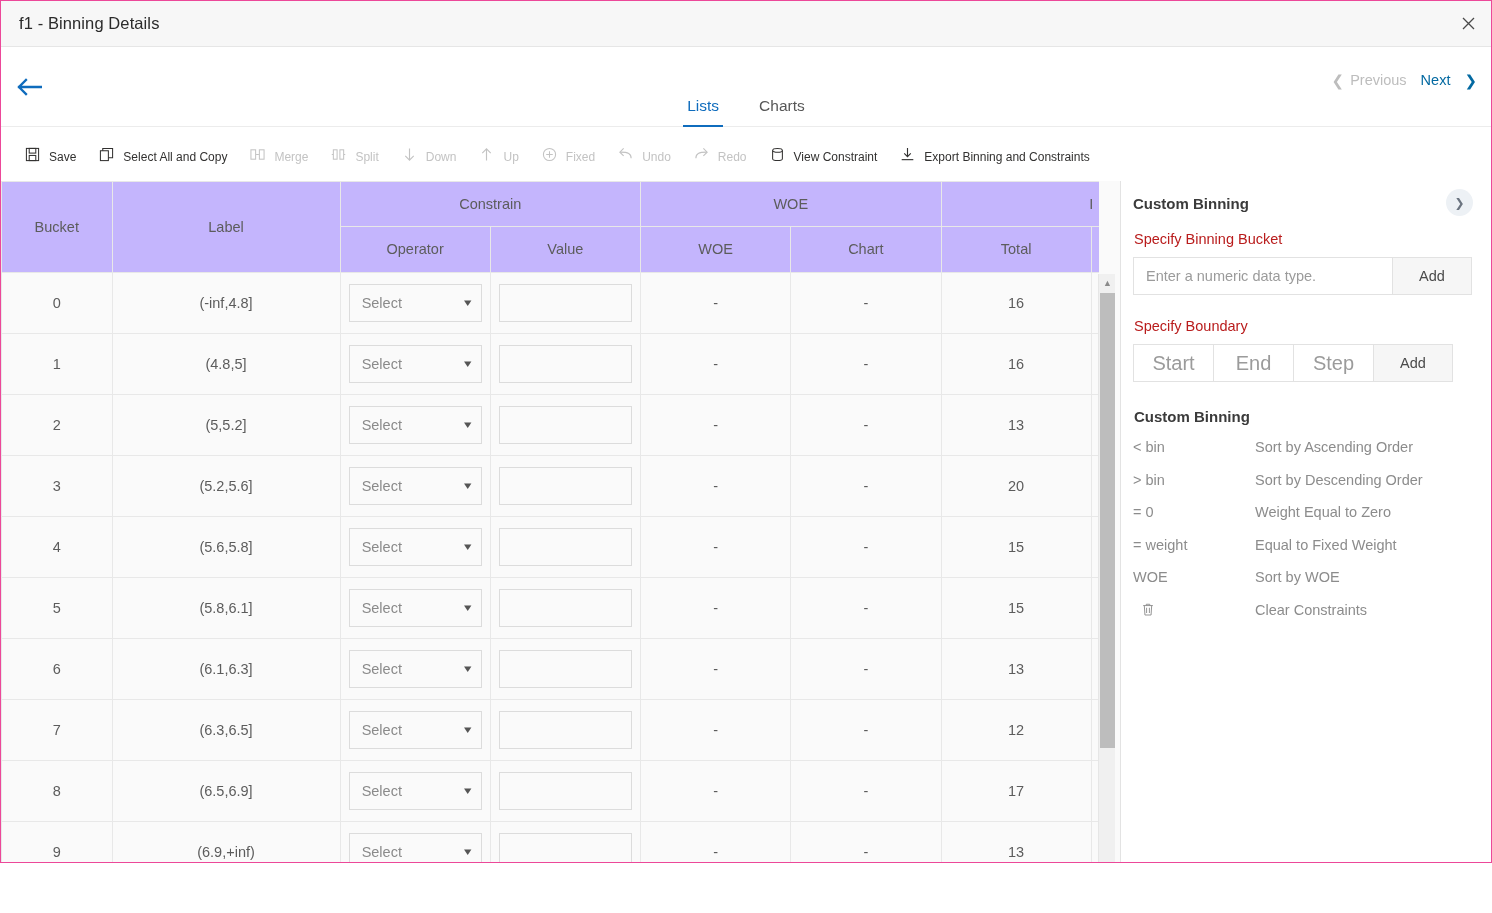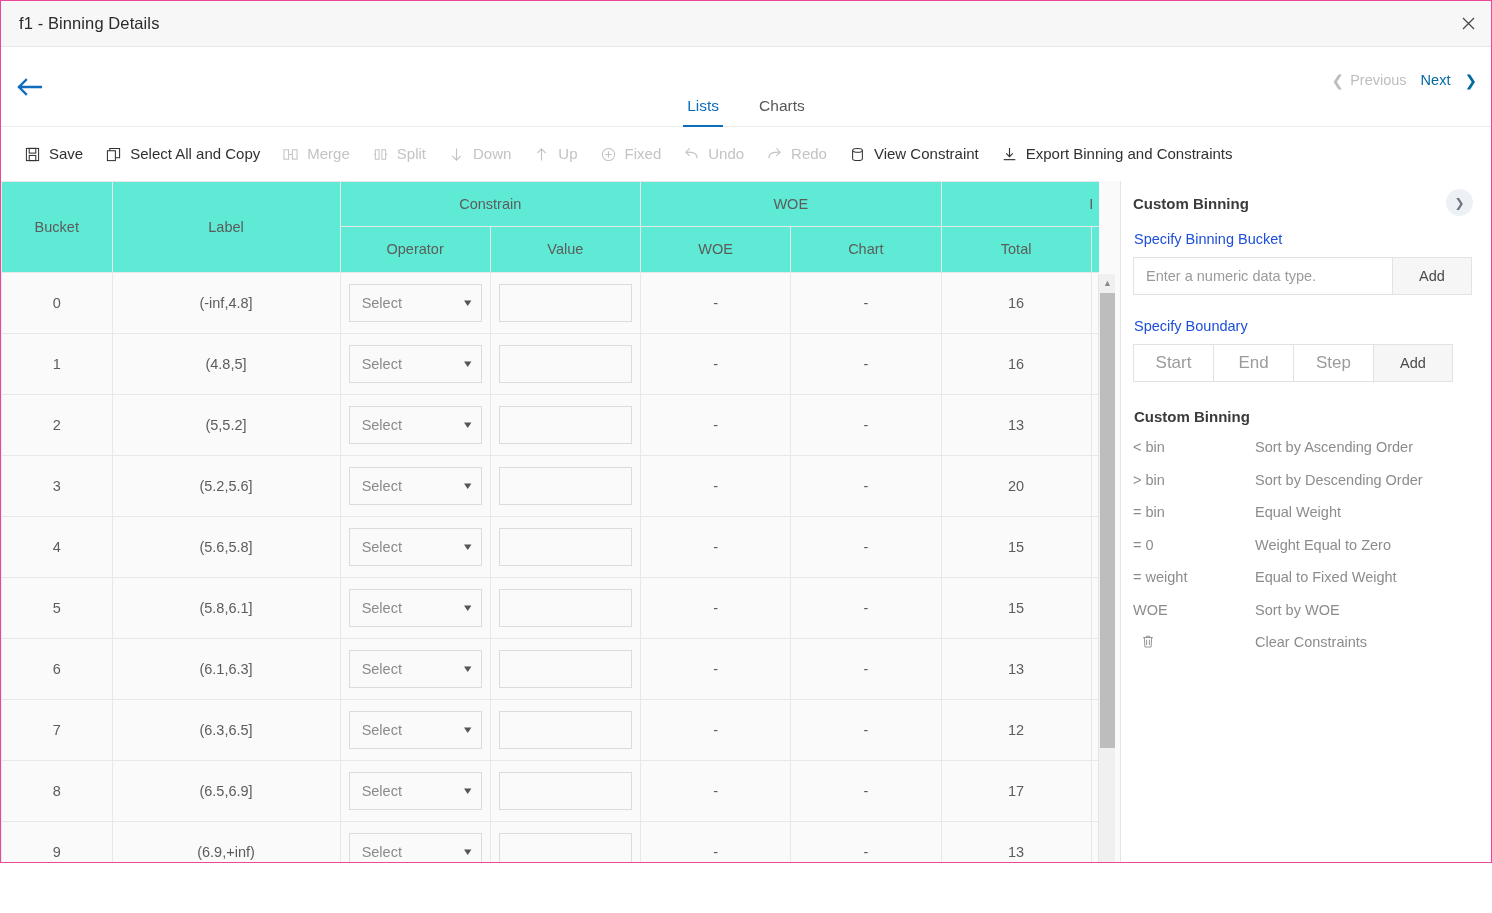--- a/index.html
+++ b/index.html
@@ -102,24 +102,24 @@
   
   .toolbar {
     position: absolute; left: 0; top: 127px;
     width: 1490px; height: 52px;
     background: #ffffff;
     display: flex; align-items: center;
     padding-left: 12px;
     gap: 0;
   }
   .tb-item {
-    display: flex; align-items: flex-start;
+    display: flex; align-items: flex-end;
     gap: 8px;
     padding: 6px 11px;
-    font-size: 15px;
+    font-size: 12px;
     color: #323130;
     cursor: pointer;
     white-space: nowrap;
     line-height: 1;
     border-radius: 2px;
   }
   .tb-item.disabled { color: #c3c3c3; cursor: default; }
   .tb-ico { width: 17px; height: 17px; display: inline-flex;
             align-items: center; justify-content: center; }
   .tb-ico svg { display: block; }
@@ -154,21 +154,21 @@
     font-size: 14.5px;
   }
   table.grid th, table.grid td {
     border-right: 1px solid #e8e8e8;
     border-bottom: 1px solid #e8e8e8;
     color: #5c5c5c;
     font-weight: normal;
     text-align: center;
   }
   table.grid thead th {
-    background: #5eead4;
+    background: #c4b5fd;
     color: #5c5c5c;
     font-size: 14.5px;
   }
   .h-idx  { width: 110px; }
   .h-lbl  { width: 228px; }
   .h-op   { width: 174px; }
   .h-val  { width: 176px; }
   .h-woe  { width: 126px; }
   .h-cht  { width: 124px; }
   .h-tot  { width: 114px; }
@@ -250,21 +250,21 @@
     margin-bottom: 19px;
   }
   .collapse-btn {
     position: absolute; right: 17px; top: 8px;
     width: 27px; height: 27px; border-radius: 50%;
     background: #edf1f5;
     display: flex; align-items: center; justify-content: center;
     color: #6b7480; font-size: 12px; cursor: pointer;
   }
   .panel-lbl {
-    font-size: 14.5px; color: #1d4ed8; margin: 0 0 10px 1px;
+    font-size: 14.5px; color: #b91c1c; margin: 0 0 10px 1px;
   }
   .bucket-row { display: flex; margin-bottom: 23px; }
   .bucket-row input {
     flex: 1; height: 38px;
     border: 1px solid #e2e2e2; border-right: none;
     background: #fff; outline: none;
     padding: 0 12px;
     font-family: inherit; font-size: 14.5px; color: #333;
   }
   .bucket-row input::placeholder { color: #9b9b9b; }
@@ -274,21 +274,21 @@
     background: #f6f6f6;
     font-family: inherit; font-size: 14.5px; color: #4a4a4a;
     cursor: pointer;
   }
   .bound-row { display: flex; margin-bottom: 26px; }
   .bound-row input {
     width: 80px; height: 38px;
     border: 1px solid #e2e2e2; border-right: none;
     background: #fff; outline: none;
     padding: 0 10px; text-align: center;
-    font-family: inherit; font-size: 17px; color: #ec4899;
+    font-family: inherit; font-size: 20px; color: #ec4899;
   }
   .bound-row input::placeholder { color: #9b9b9b; }
 
   .legend-hd {
     font-size: 15px; font-weight: bold; color: #3b3b3b;
     margin: 0 0 14px 1px;
   }
   .legend-row {
     display: flex; align-items: flex-start;
     height: 32.5px;
@@ -669,24 +669,20 @@
 
       <div class="legend-hd">Custom Binning</div>
       <div id="legend-list">
           <div class="legend-row">
             <span class="legend-sym">&lt; bin</span>
             <span class="legend-desc">Sort by Ascending Order</span>
           </div>
           <div class="legend-row">
             <span class="legend-sym">&gt; bin</span>
             <span class="legend-desc">Sort by Descending Order</span>
-          </div>
-          <div class="legend-row">
-            <span class="legend-sym">= bin</span>
-            <span class="legend-desc">Equal Weight</span>
           </div>
           <div class="legend-row">
             <span class="legend-sym">= 0</span>
             <span class="legend-desc">Weight Equal to Zero</span>
           </div>
           <div class="legend-row">
             <span class="legend-sym">= weight</span>
             <span class="legend-desc">Equal to Fixed Weight</span>
           </div>
           <div class="legend-row">

